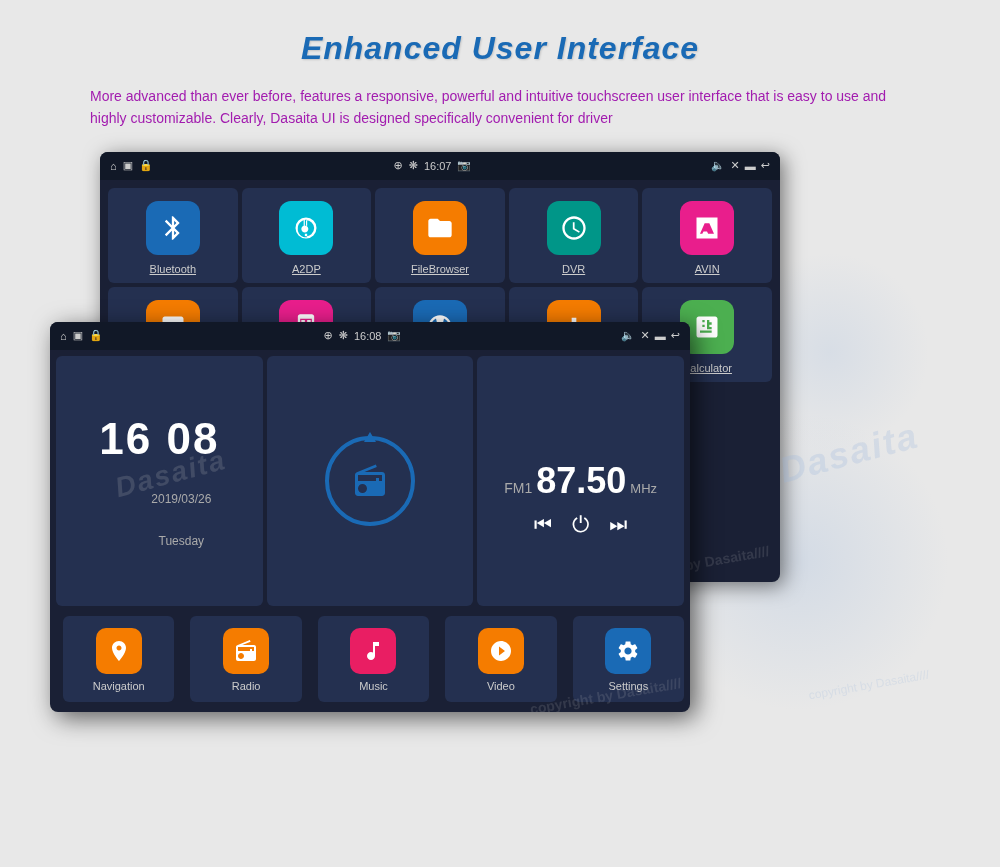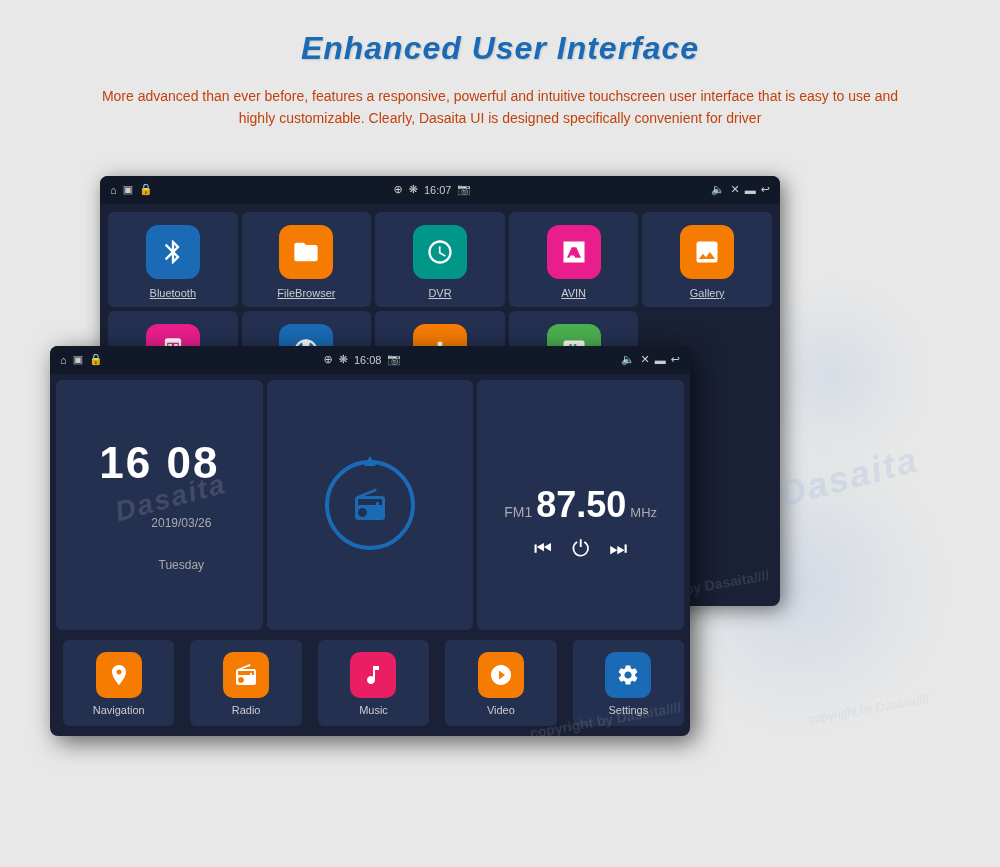--- a/index.html
+++ b/index.html
@@ -20,25 +20,24 @@
       color: #1a6ab5;
       text-align: center;
       letter-spacing: 1px;
       margin-bottom: 18px;
       font-style: italic;
       text-shadow: 1px 1px 2px rgba(0,0,0,0.15);
     }
 
     .description {
       font-size: 14px;
-      color: #c2410c;
-      text-align: center;
+      color: #a21caf;
       line-height: 1.6;
       max-width: 820px;
-      margin-bottom: 46px;
+      margin-bottom: 22px;
     }
 
     .screens-container {
       position: relative;
       width: 900px;
       height: 560px;
     }
 
     
     .screen-back {
@@ -364,20 +363,28 @@
 
       <div class="app-cell">
         <div class="app-icon bg-blue">
           <svg width="28" height="28" viewBox="0 0 24 24" fill="white">
             <path d="M17.71 7.71L12 2h-1v7.59L6.41 5 5 6.41 10.59 12 5 17.59 6.41 19 11 14.41V22h1l5.71-5.71-4.3-4.29 4.3-4.29zM13 5.83l1.88 1.88L13 9.59V5.83zm1.88 10.46L13 18.17v-3.76l1.88 1.88z"></path>
           </svg>
         </div>
         <span class="app-label">Bluetooth</span>
       </div>
 
+      <div class="app-cell">
+        <div class="app-icon bg-cyan">
+          <svg width="28" height="28" viewBox="0 0 24 24" fill="white">
+            <path d="M12 3a9 9 0 1 0 0 18A9 9 0 0 0 12 3zm0 2c.34 0 .67.03 1 .08V10h-2V5.08c.33-.05.66-.08 1-.08zm-1 14.92V17h2v2.92A7 7 0 0 1 5 12c0-3.17 2.1-5.85 5-6.71V10c-1.16.41-2 1.51-2 2.82 0 1.65 1.35 3 3 3s3-1.35 3-3c0-1.31-.84-2.41-2-2.82V5.29A7 7 0 0 1 19 12a7 7 0 0 1-8 6.92z"></path>
+          </svg>
+        </div>
+        <span class="app-label">A2DP</span>
+      </div>
 
       <div class="app-cell">
         <div class="app-icon bg-orange">
           <svg width="28" height="28" viewBox="0 0 24 24" fill="white">
             <path d="M20 6h-8l-2-2H4c-1.1 0-2 .9-2 2v12c0 1.1.9 2 2 2h16c1.1 0 2-.9 2-2V8c0-1.1-.9-2-2-2z"></path>
           </svg>
         </div>
         <span class="app-label">FileBrowser</span>
       </div>
 

